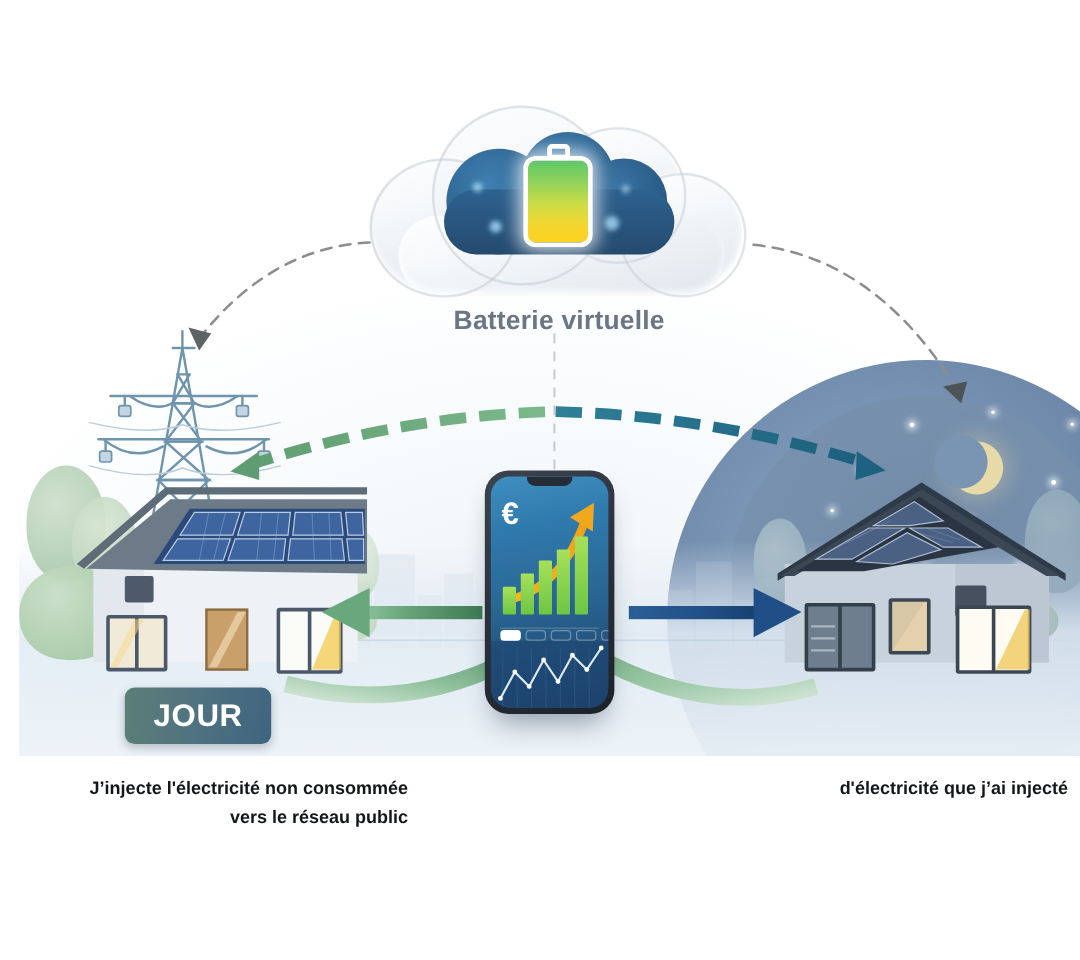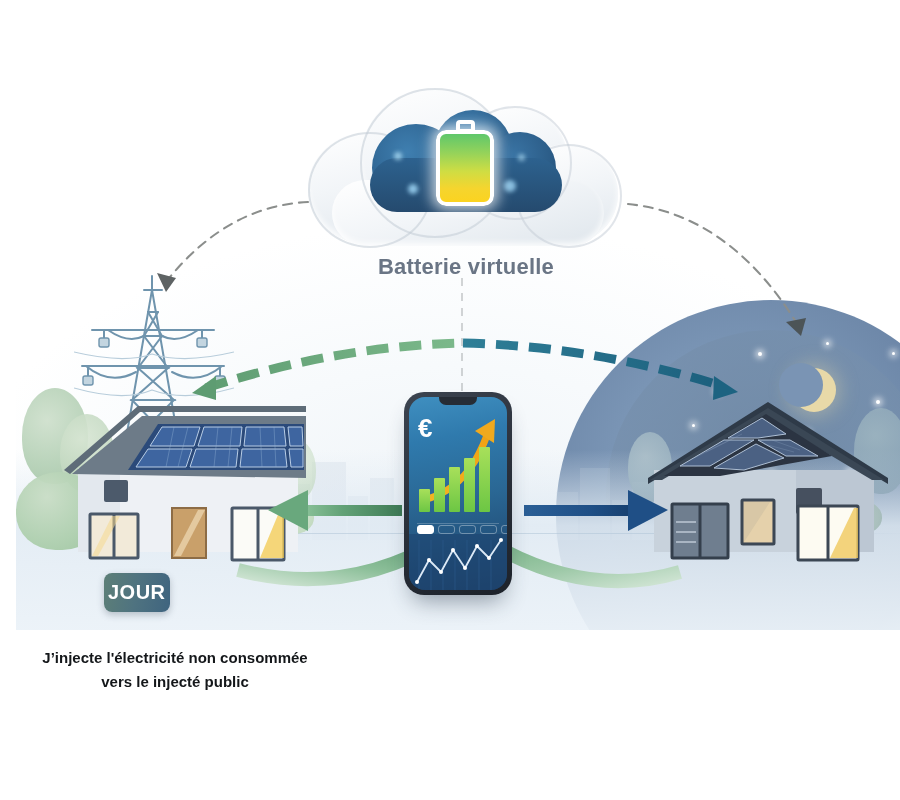--- a/index.html
+++ b/index.html
@@ -114,30 +114,30 @@
   .bars{position:absolute;left:10px;bottom:78px;display:flex;align-items:flex-end;gap:4px;height:72px;}
   .bar{width:11px;border-radius:1px;background:linear-gradient(180deg,#a8e05a 0%,#6cc644 100%);}
   .sep{position:absolute;left:8px;bottom:66px;width:82px;height:1px;background:rgba(255,255,255,.22);}
   .chips{position:absolute;left:8px;bottom:56px;display:flex;gap:4px;align-items:center;}
   .chip{width:15px;height:7px;border-radius:3px;border:1px solid rgba(255,255,255,.35);}
   .chip.filled{background:#ffffff;border-color:#ffffff;}
   .linechart{position:absolute;left:0;bottom:0;width:100%;height:56px;}
 
   
   .badge{
-    position:absolute;padding:8px 4px;border-radius:8px;color:#ffffff;
-    font-size:20px;font-weight:700;letter-spacing:.5px;
+    position:absolute;padding:8px 24px;border-radius:8px;color:#ffffff;
+    font-size:26px;font-weight:700;letter-spacing:.5px;
     box-shadow:0 3px 7px rgba(45,60,80,.28);
   }
   #badge-jour{left:88px;top:573px;background:linear-gradient(100deg,#5d7f77 0%,#4f7380 48%,#3f647f 100%);}
   #badge-nuit{left:672px;top:573px;background:linear-gradient(100deg,#3a4d63 0%,#344659 100%);}
 
   
   .caption{
-    position:absolute;text-align:center;font-size:15px;font-weight:700;
+    position:absolute;text-align:right;font-size:15px;font-weight:700;
     color:#14171a;line-height:1.62;
   }
   #caption-left{left:10px;top:646px;width:330px;}
   #caption-right{left:580px;top:646px;width:310px;}
 
   svg{display:block;}
 </style>
 </head>
 <body>
 
@@ -454,18 +454,19 @@
         </svg>
       </div>
     </div>
 
     <div class="badge" id="badge-jour">JOUR</div>
 
   </div>
 
   <div class="caption" id="caption-left">
     <div>J’injecte l'électricité non consommée</div>
-    <div>vers le injecté public</div>
+    <div>vers le réseau public</div>
   </div>
   <div class="caption" id="caption-right">
+    <div>d'électricité que  j’ai injecté</div>
   </div>
 
 </div>
 
 </body></html>

